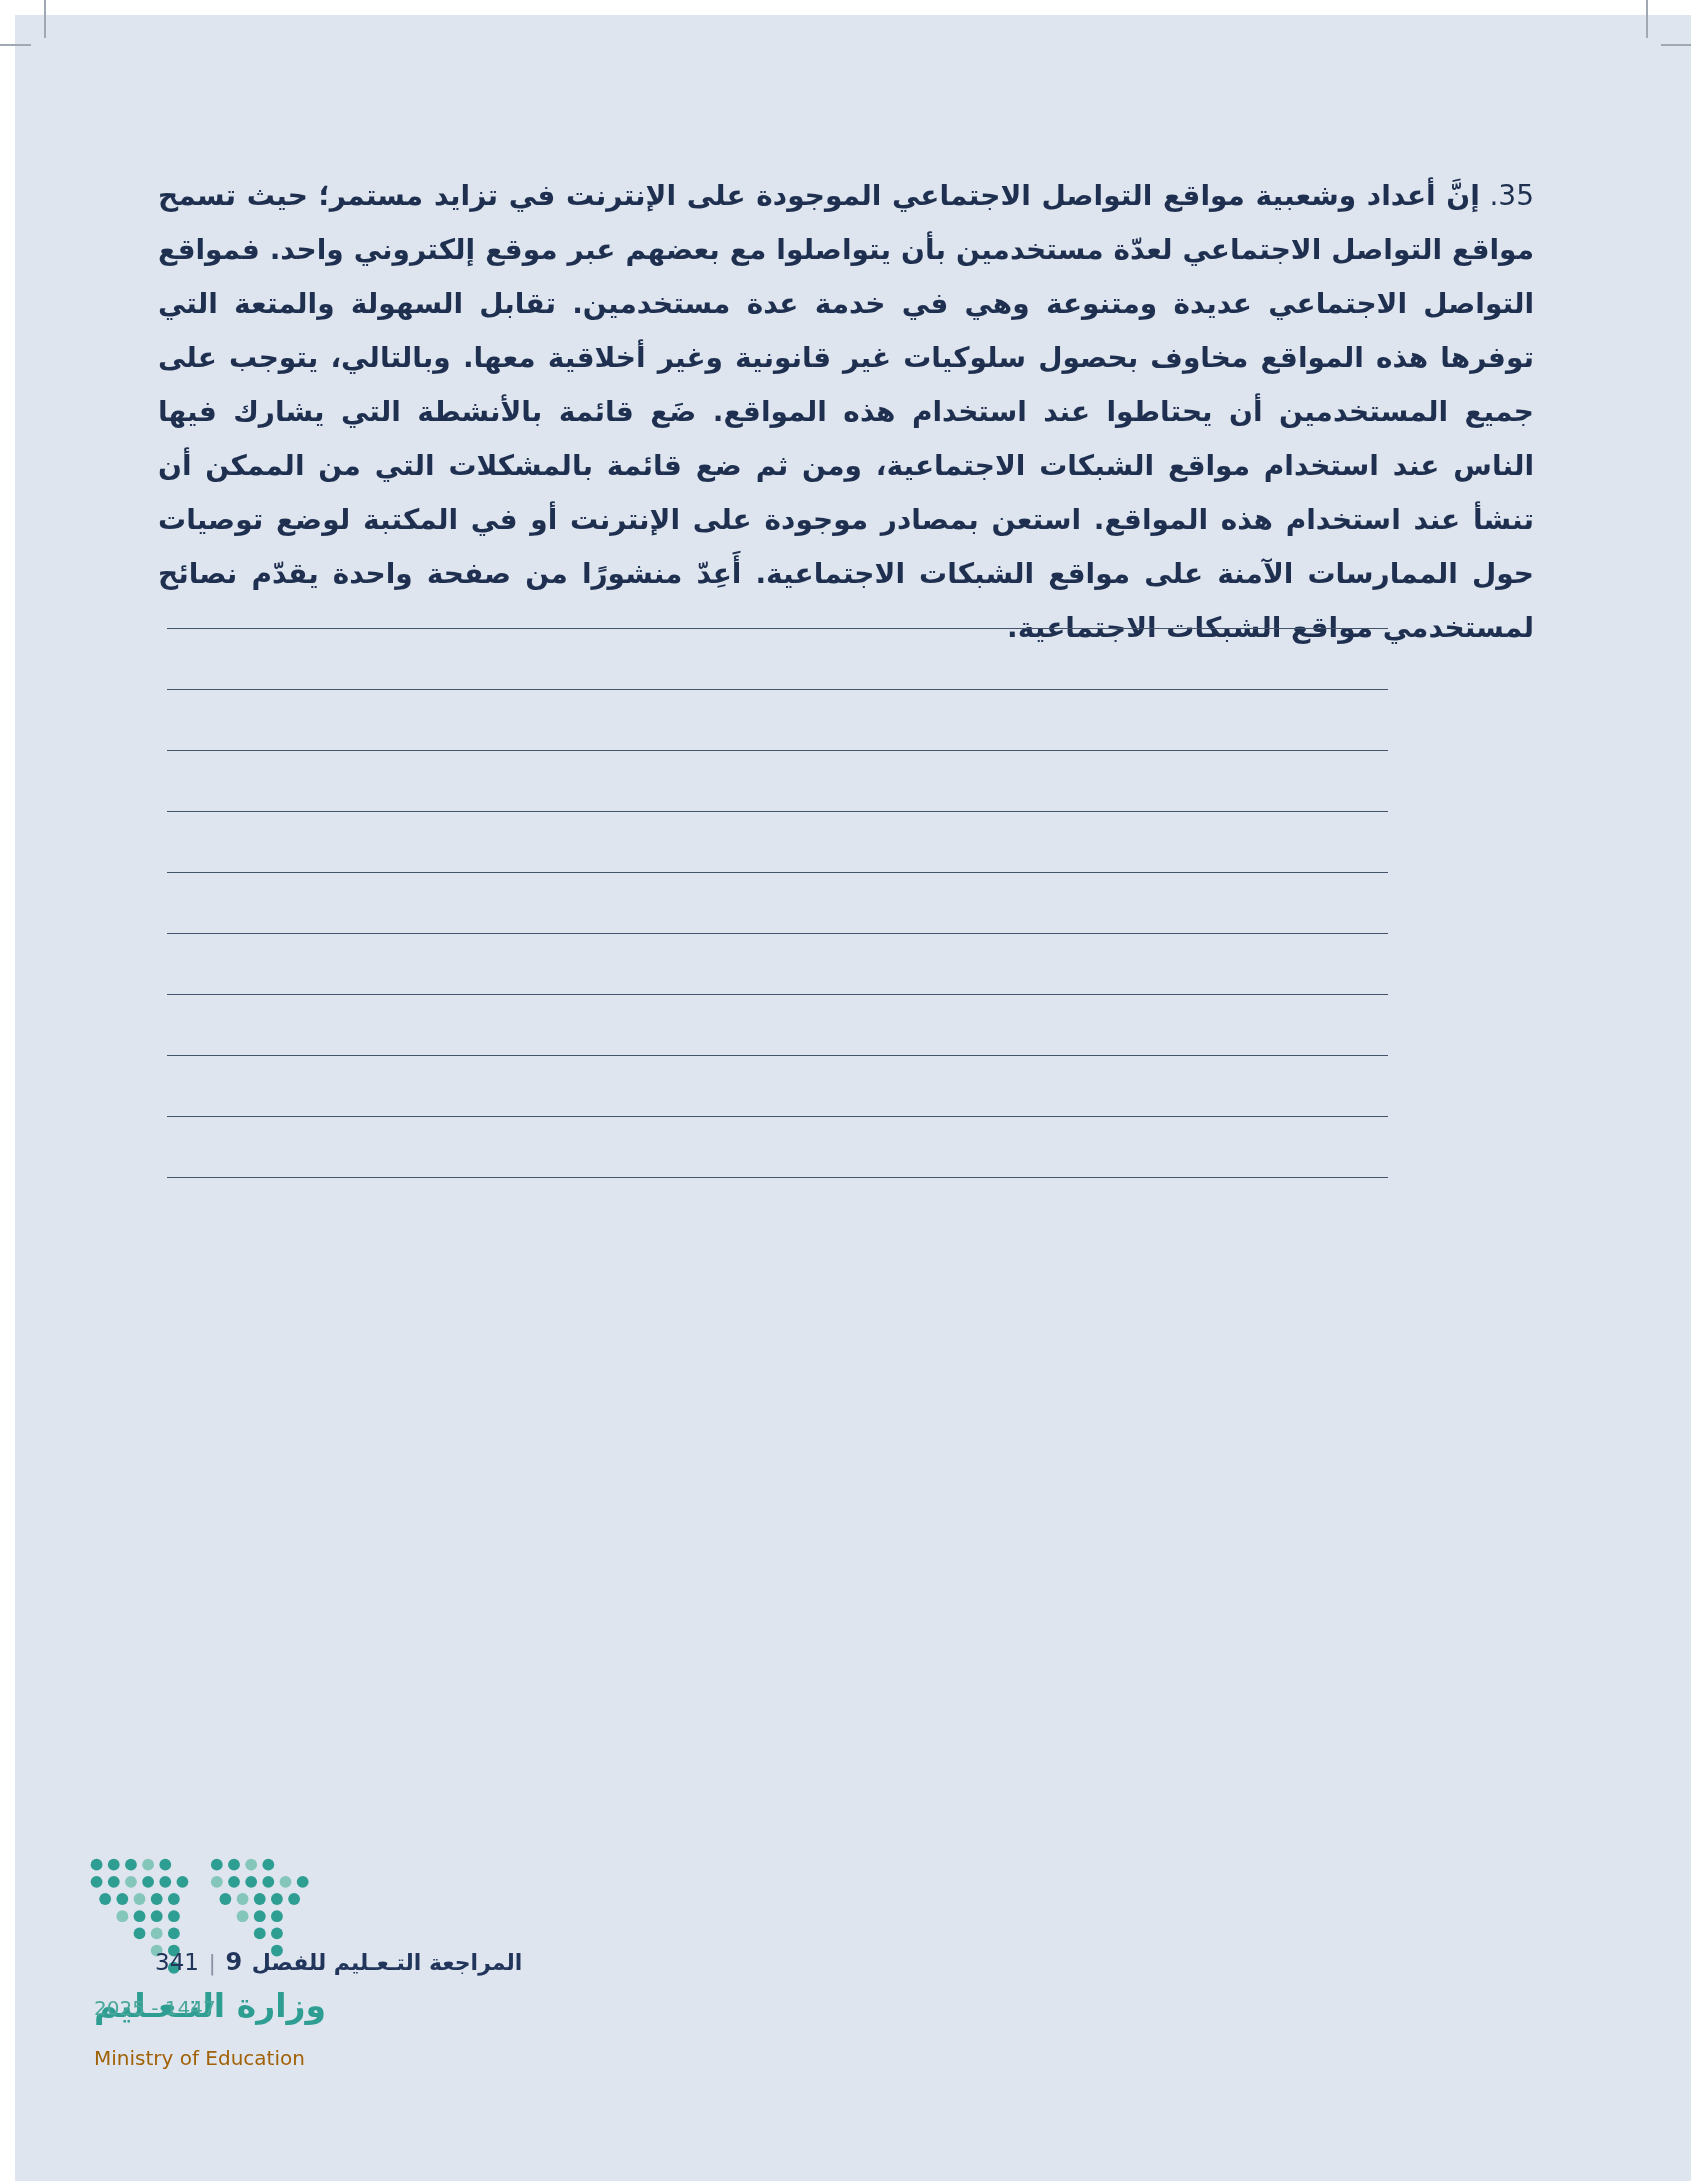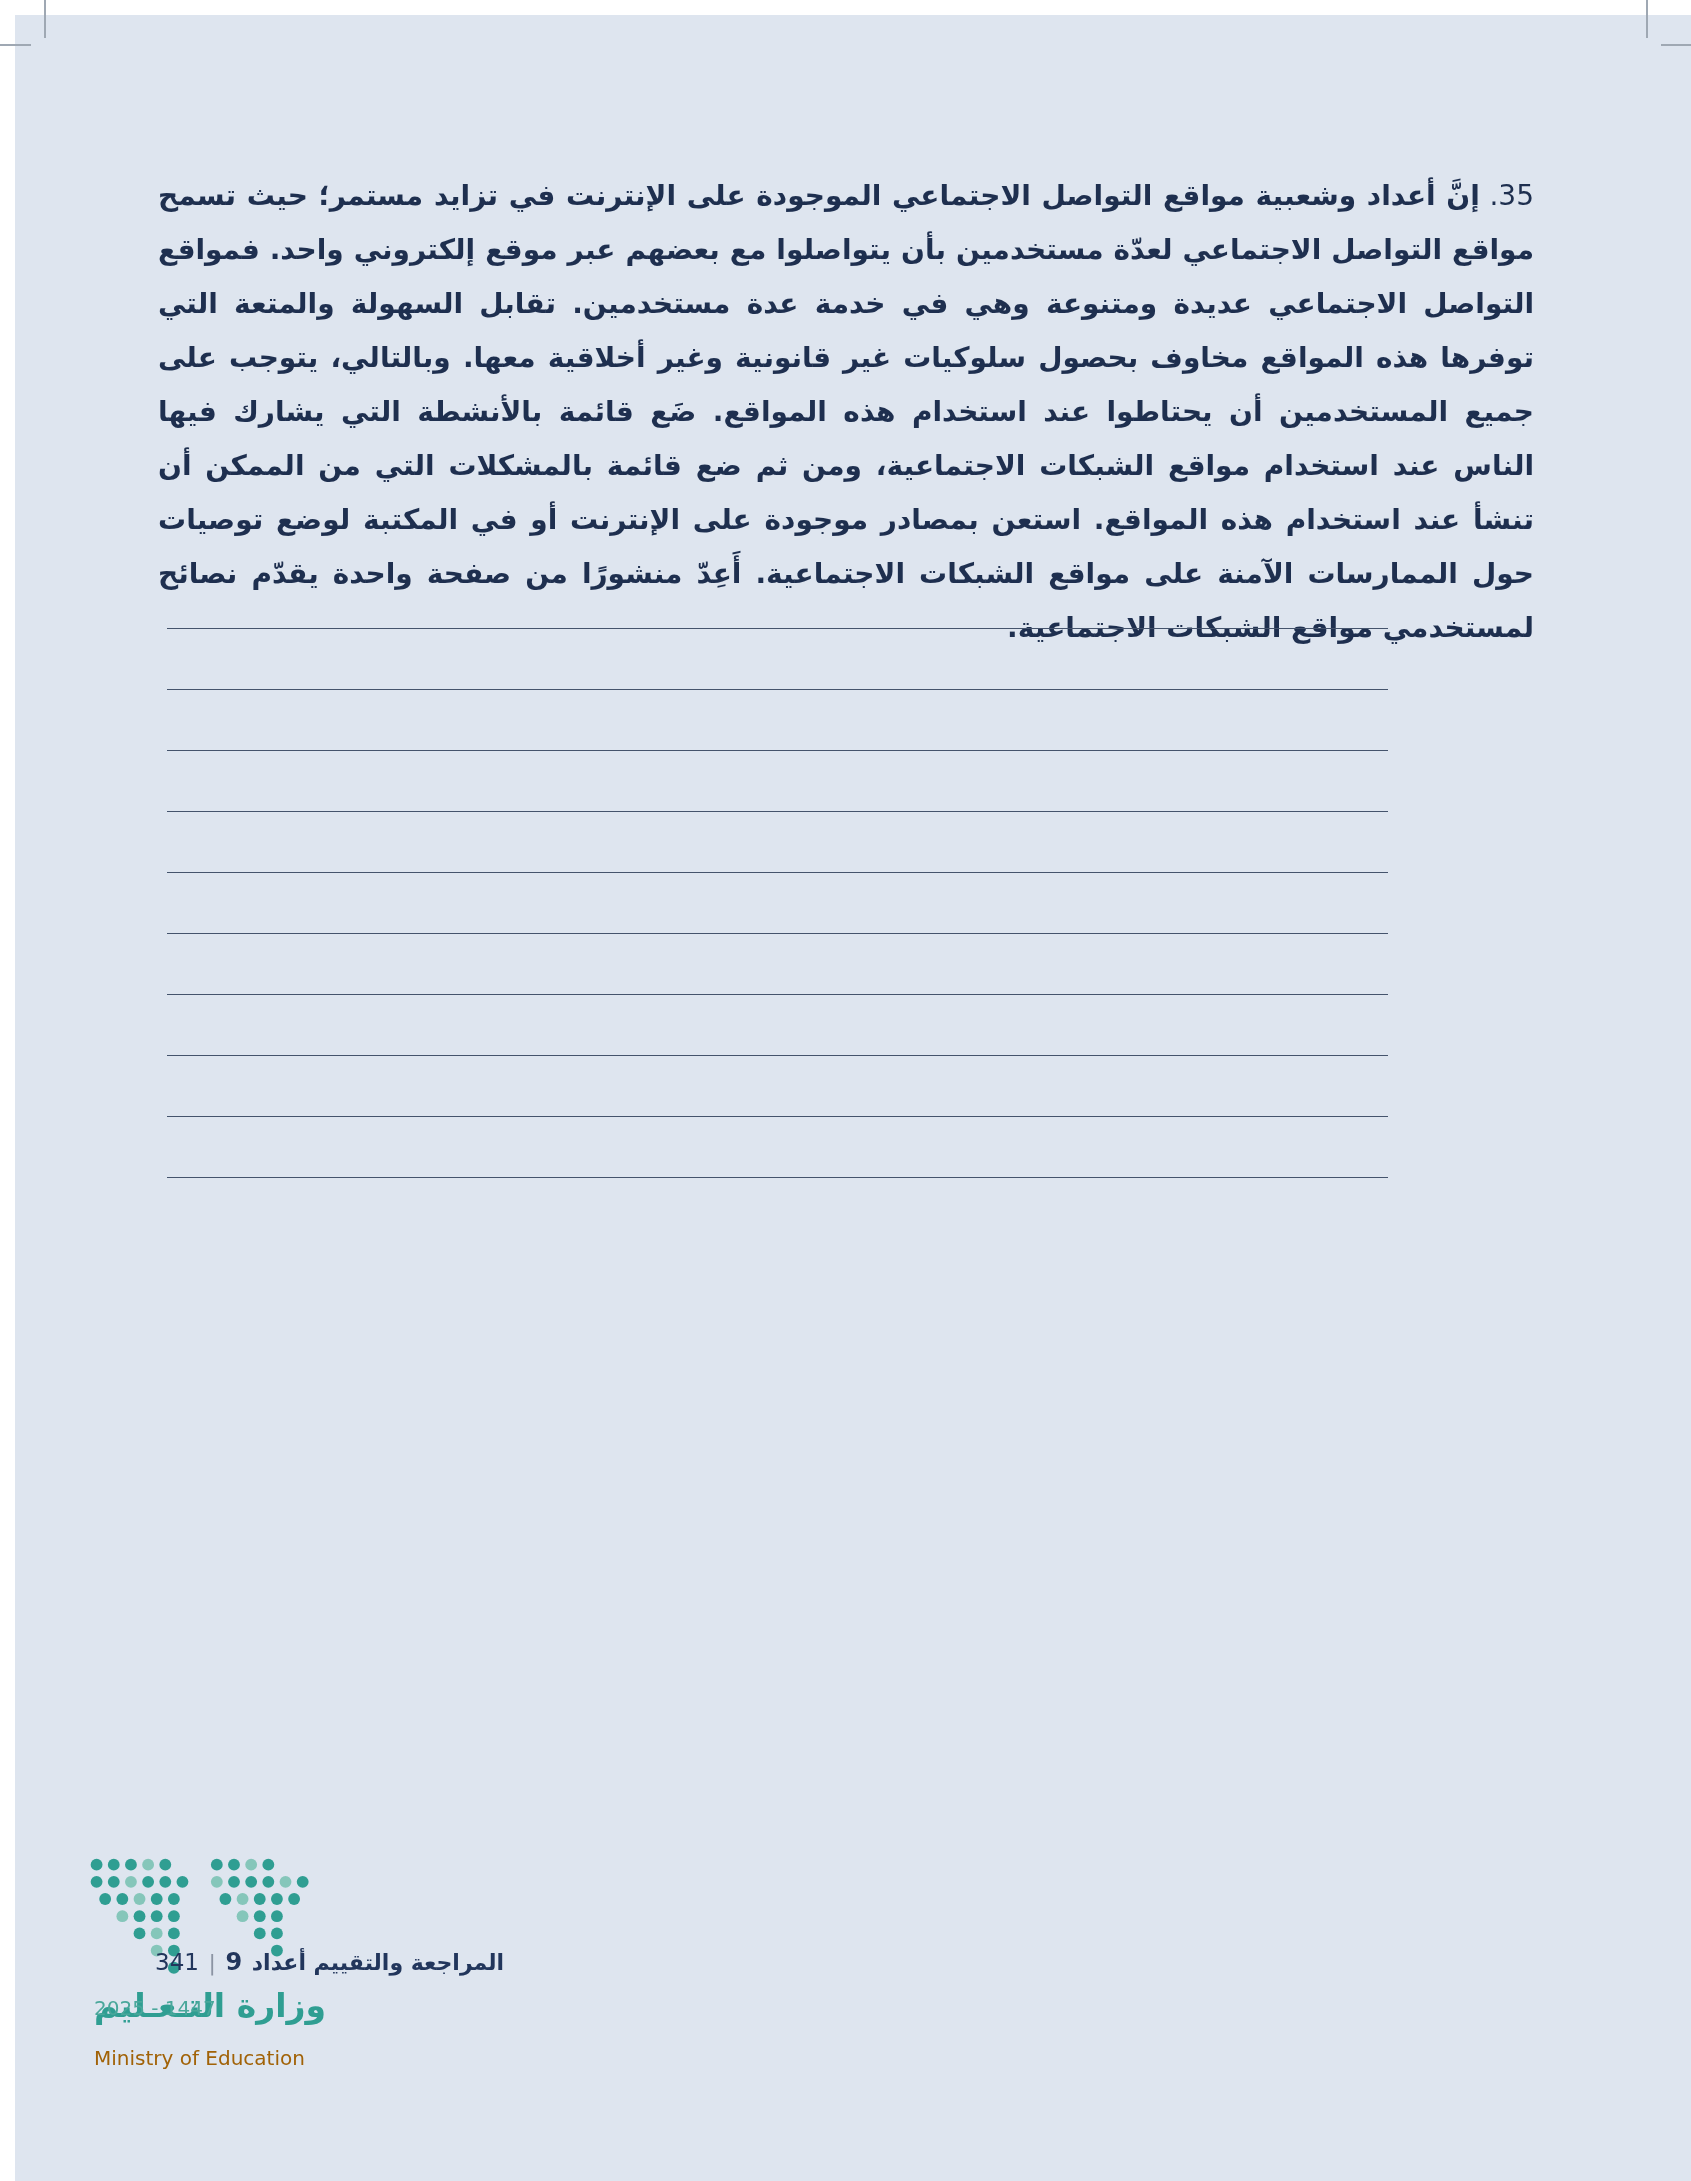--- a/index.html
+++ b/index.html
@@ -171,20 +171,20 @@
     <circle cx="72" cy="81" r="6.2" fill="#85c6ba"></circle>
     <circle cx="90" cy="81" r="6.2" fill="#2f9e92"></circle>
     <circle cx="180" cy="81" r="6.2" fill="#2f9e92"></circle>
     <circle cx="198" cy="81" r="6.2" fill="#2f9e92"></circle>
     <circle cx="72" cy="99" r="6.2" fill="#85c6ba"></circle>
     <circle cx="90" cy="99" r="6.2" fill="#2f9e92"></circle>
     <circle cx="198" cy="99" r="6.2" fill="#2f9e92"></circle>
     <circle cx="90" cy="117" r="6.2" fill="#2f9e92"></circle>
   </svg>
 
-<div class="review-line"><span class="review-label">المراجعة والتقييم أعداد</span><span class="chapter-num">9</span><span class="sep">|</span><span class="page-num">341</span></div>
+<div class="review-line"><span class="review-label">المراجعة التـعـليم للفصل</span><span class="chapter-num">9</span><span class="sep">|</span><span class="page-num">341</span></div>
 
 <div class="ministry-ar">وزارة التـعـليم</div>
 
 <div class="ministry-en">Ministry of Education</div>
 
 <div class="edition">2025 - 1447</div>
 
 
 </body></html>

